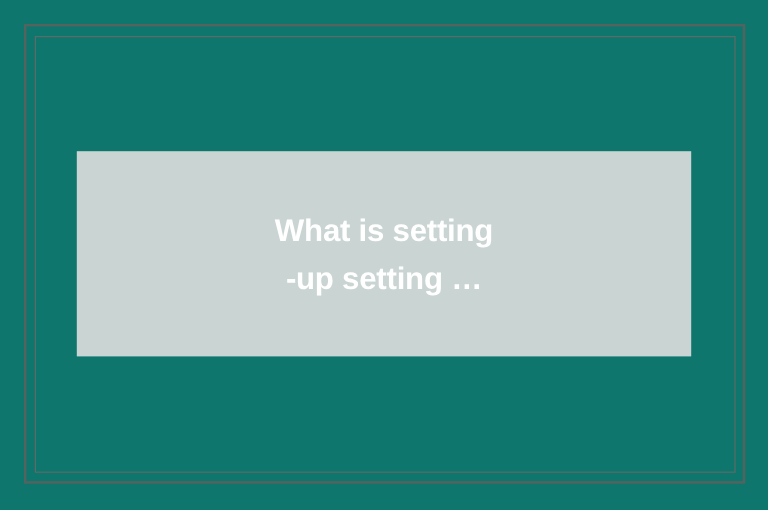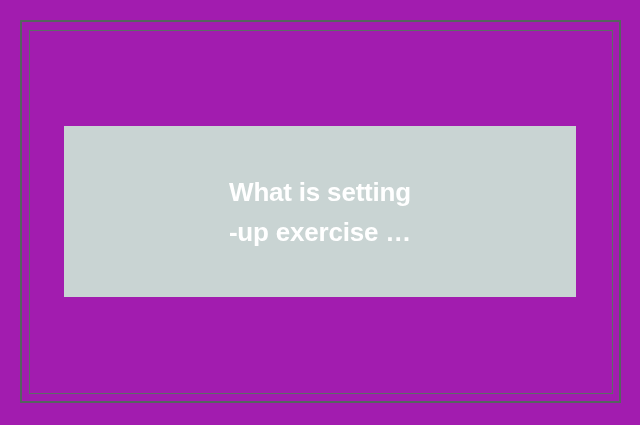--- a/index.html
+++ b/index.html
@@ -11,21 +11,21 @@
     height: 425px;
     background: #f0fcfc;
     font-family: "Liberation Sans", sans-serif;
     overflow: hidden;
   }
 
   #stage {
     position: relative;
     width: 640px;
     height: 425px;
-    background: #a21caf;
+    background: #0f766e;
   }
 
   
   #outer-frame {
     position: absolute;
     left: 20px;
     top: 20px;
     width: 601px;
     height: 383px;
     box-sizing: border-box;
@@ -75,16 +75,16 @@
 <body>
 
 <div id="stage">
 
   <div id="outer-frame"></div>
 
   <div id="inner-frame"></div>
 
   <div id="content-panel">
     <div class="headline-line">What is setting</div>
-    <div class="headline-line">-up exercise …</div>
+    <div class="headline-line">-up setting …</div>
   </div>
 
 </div>
 
 </body></html>

